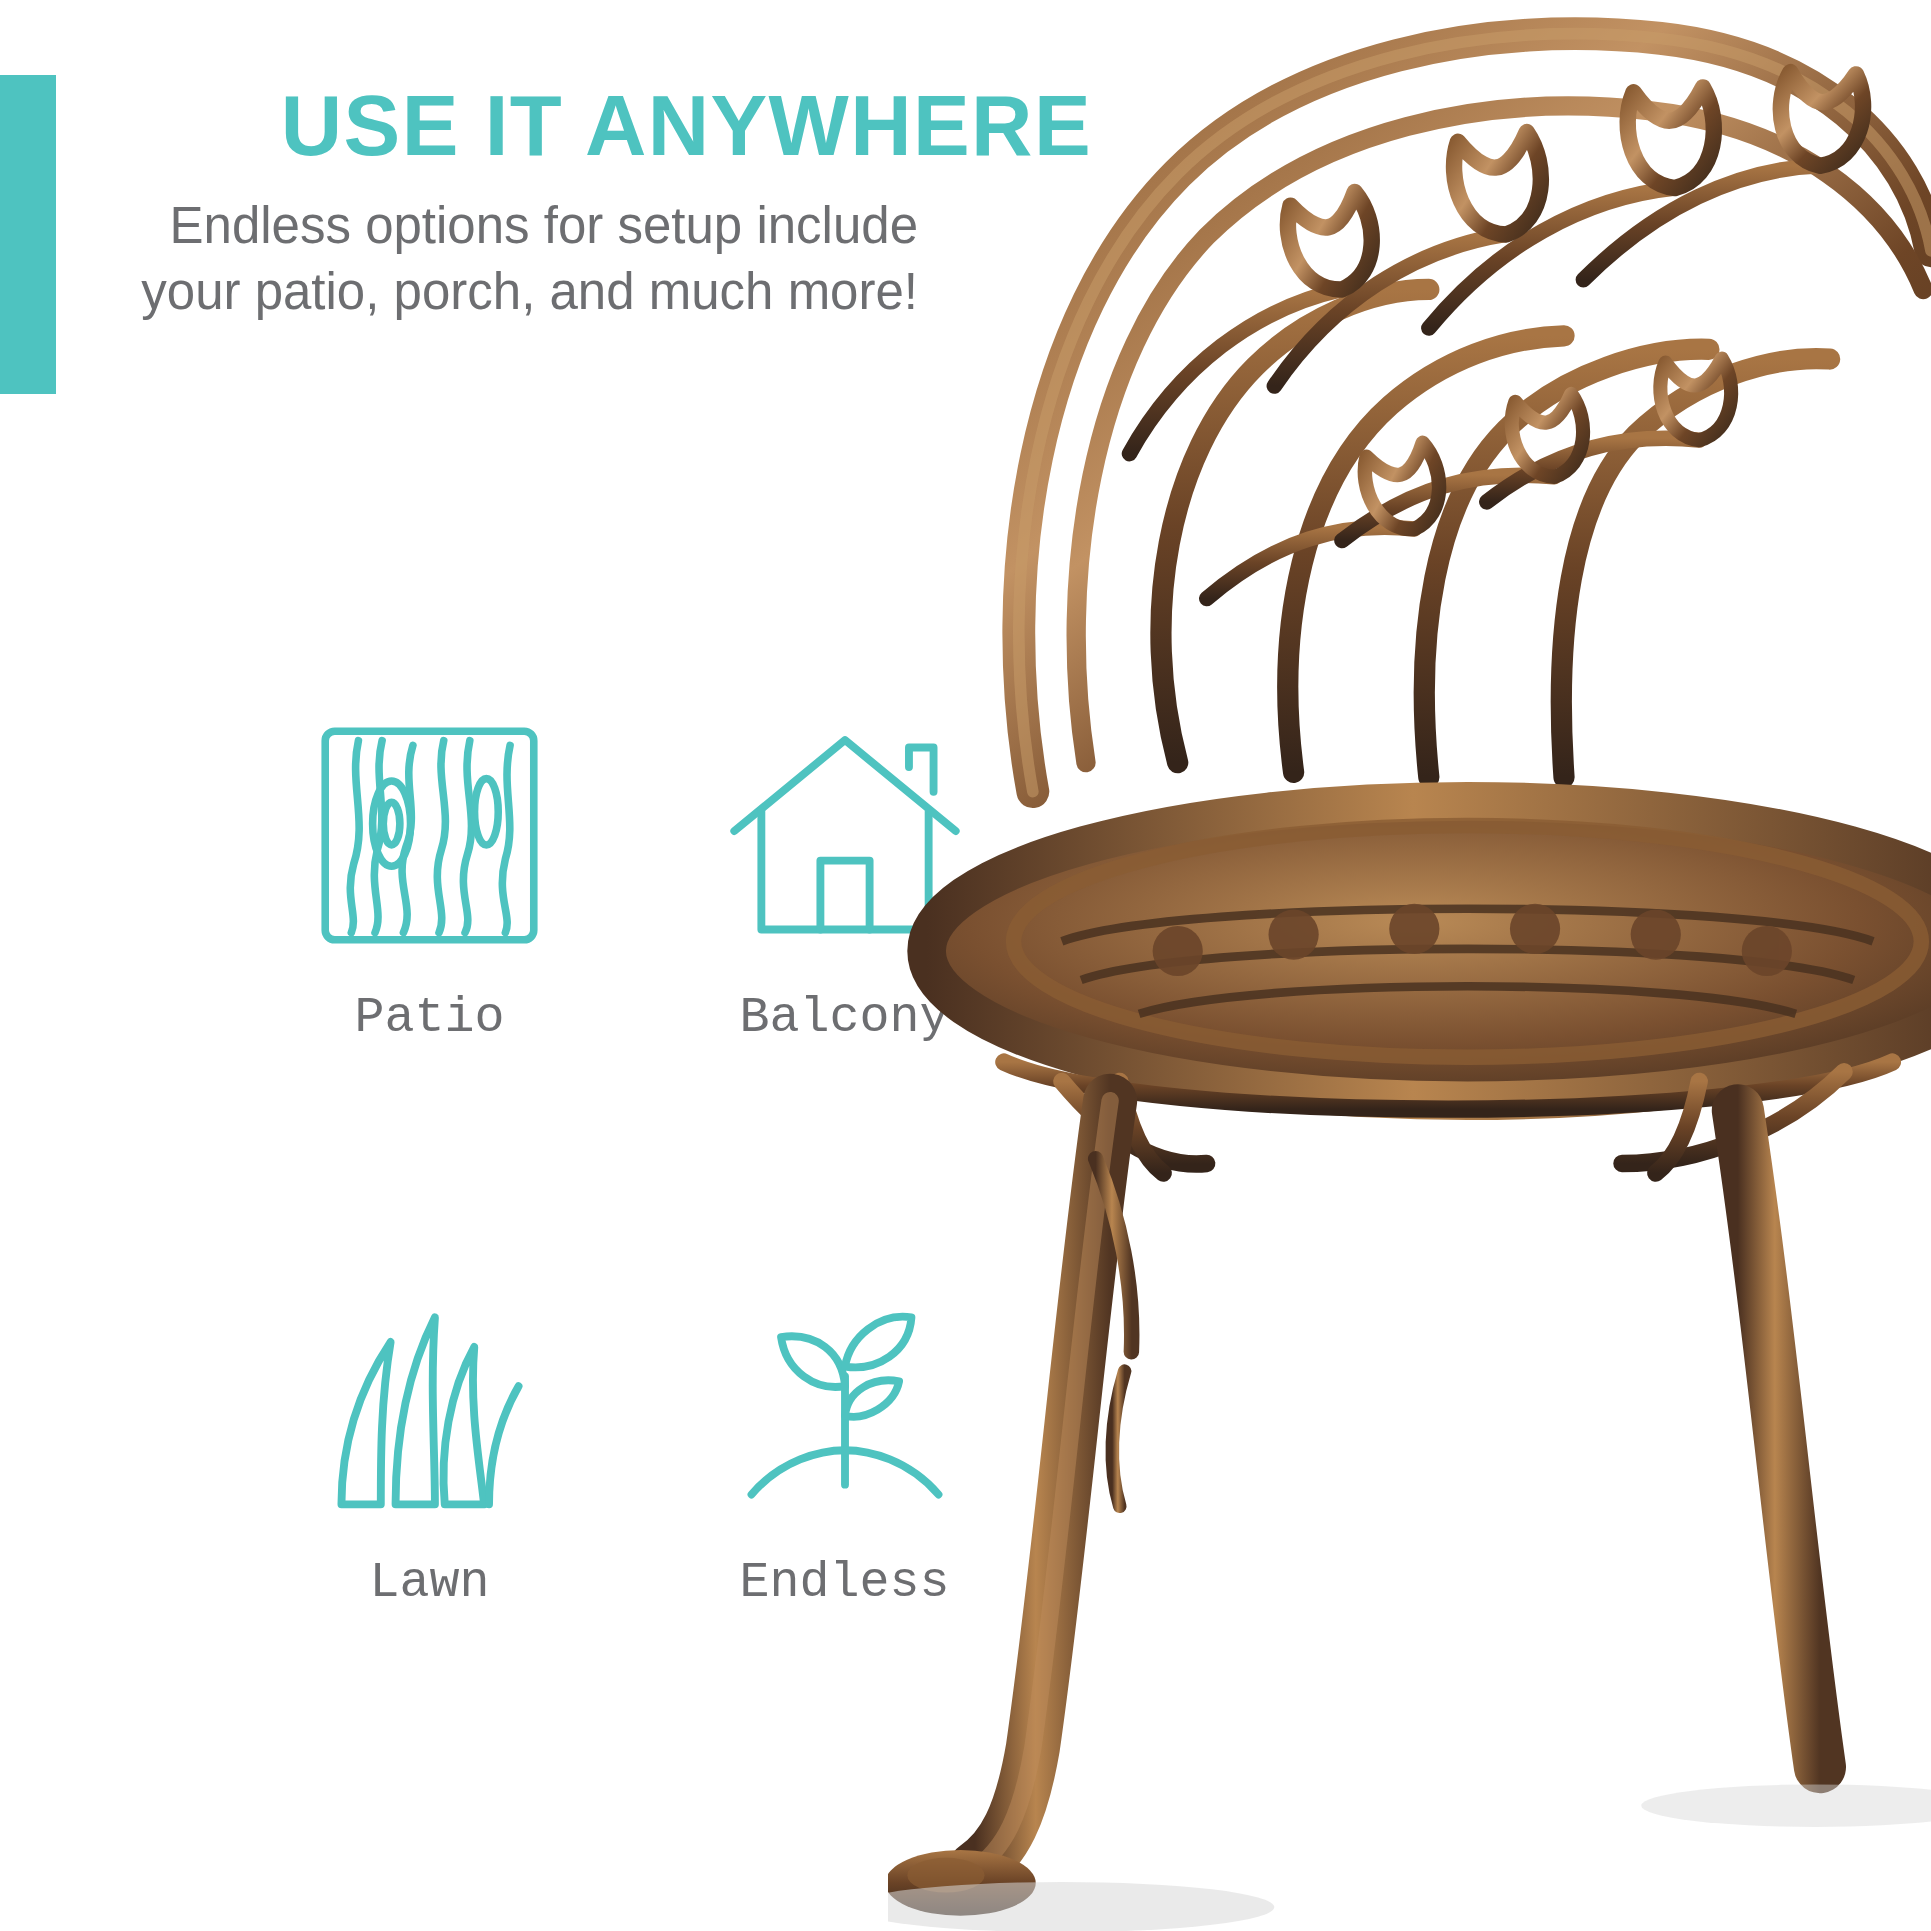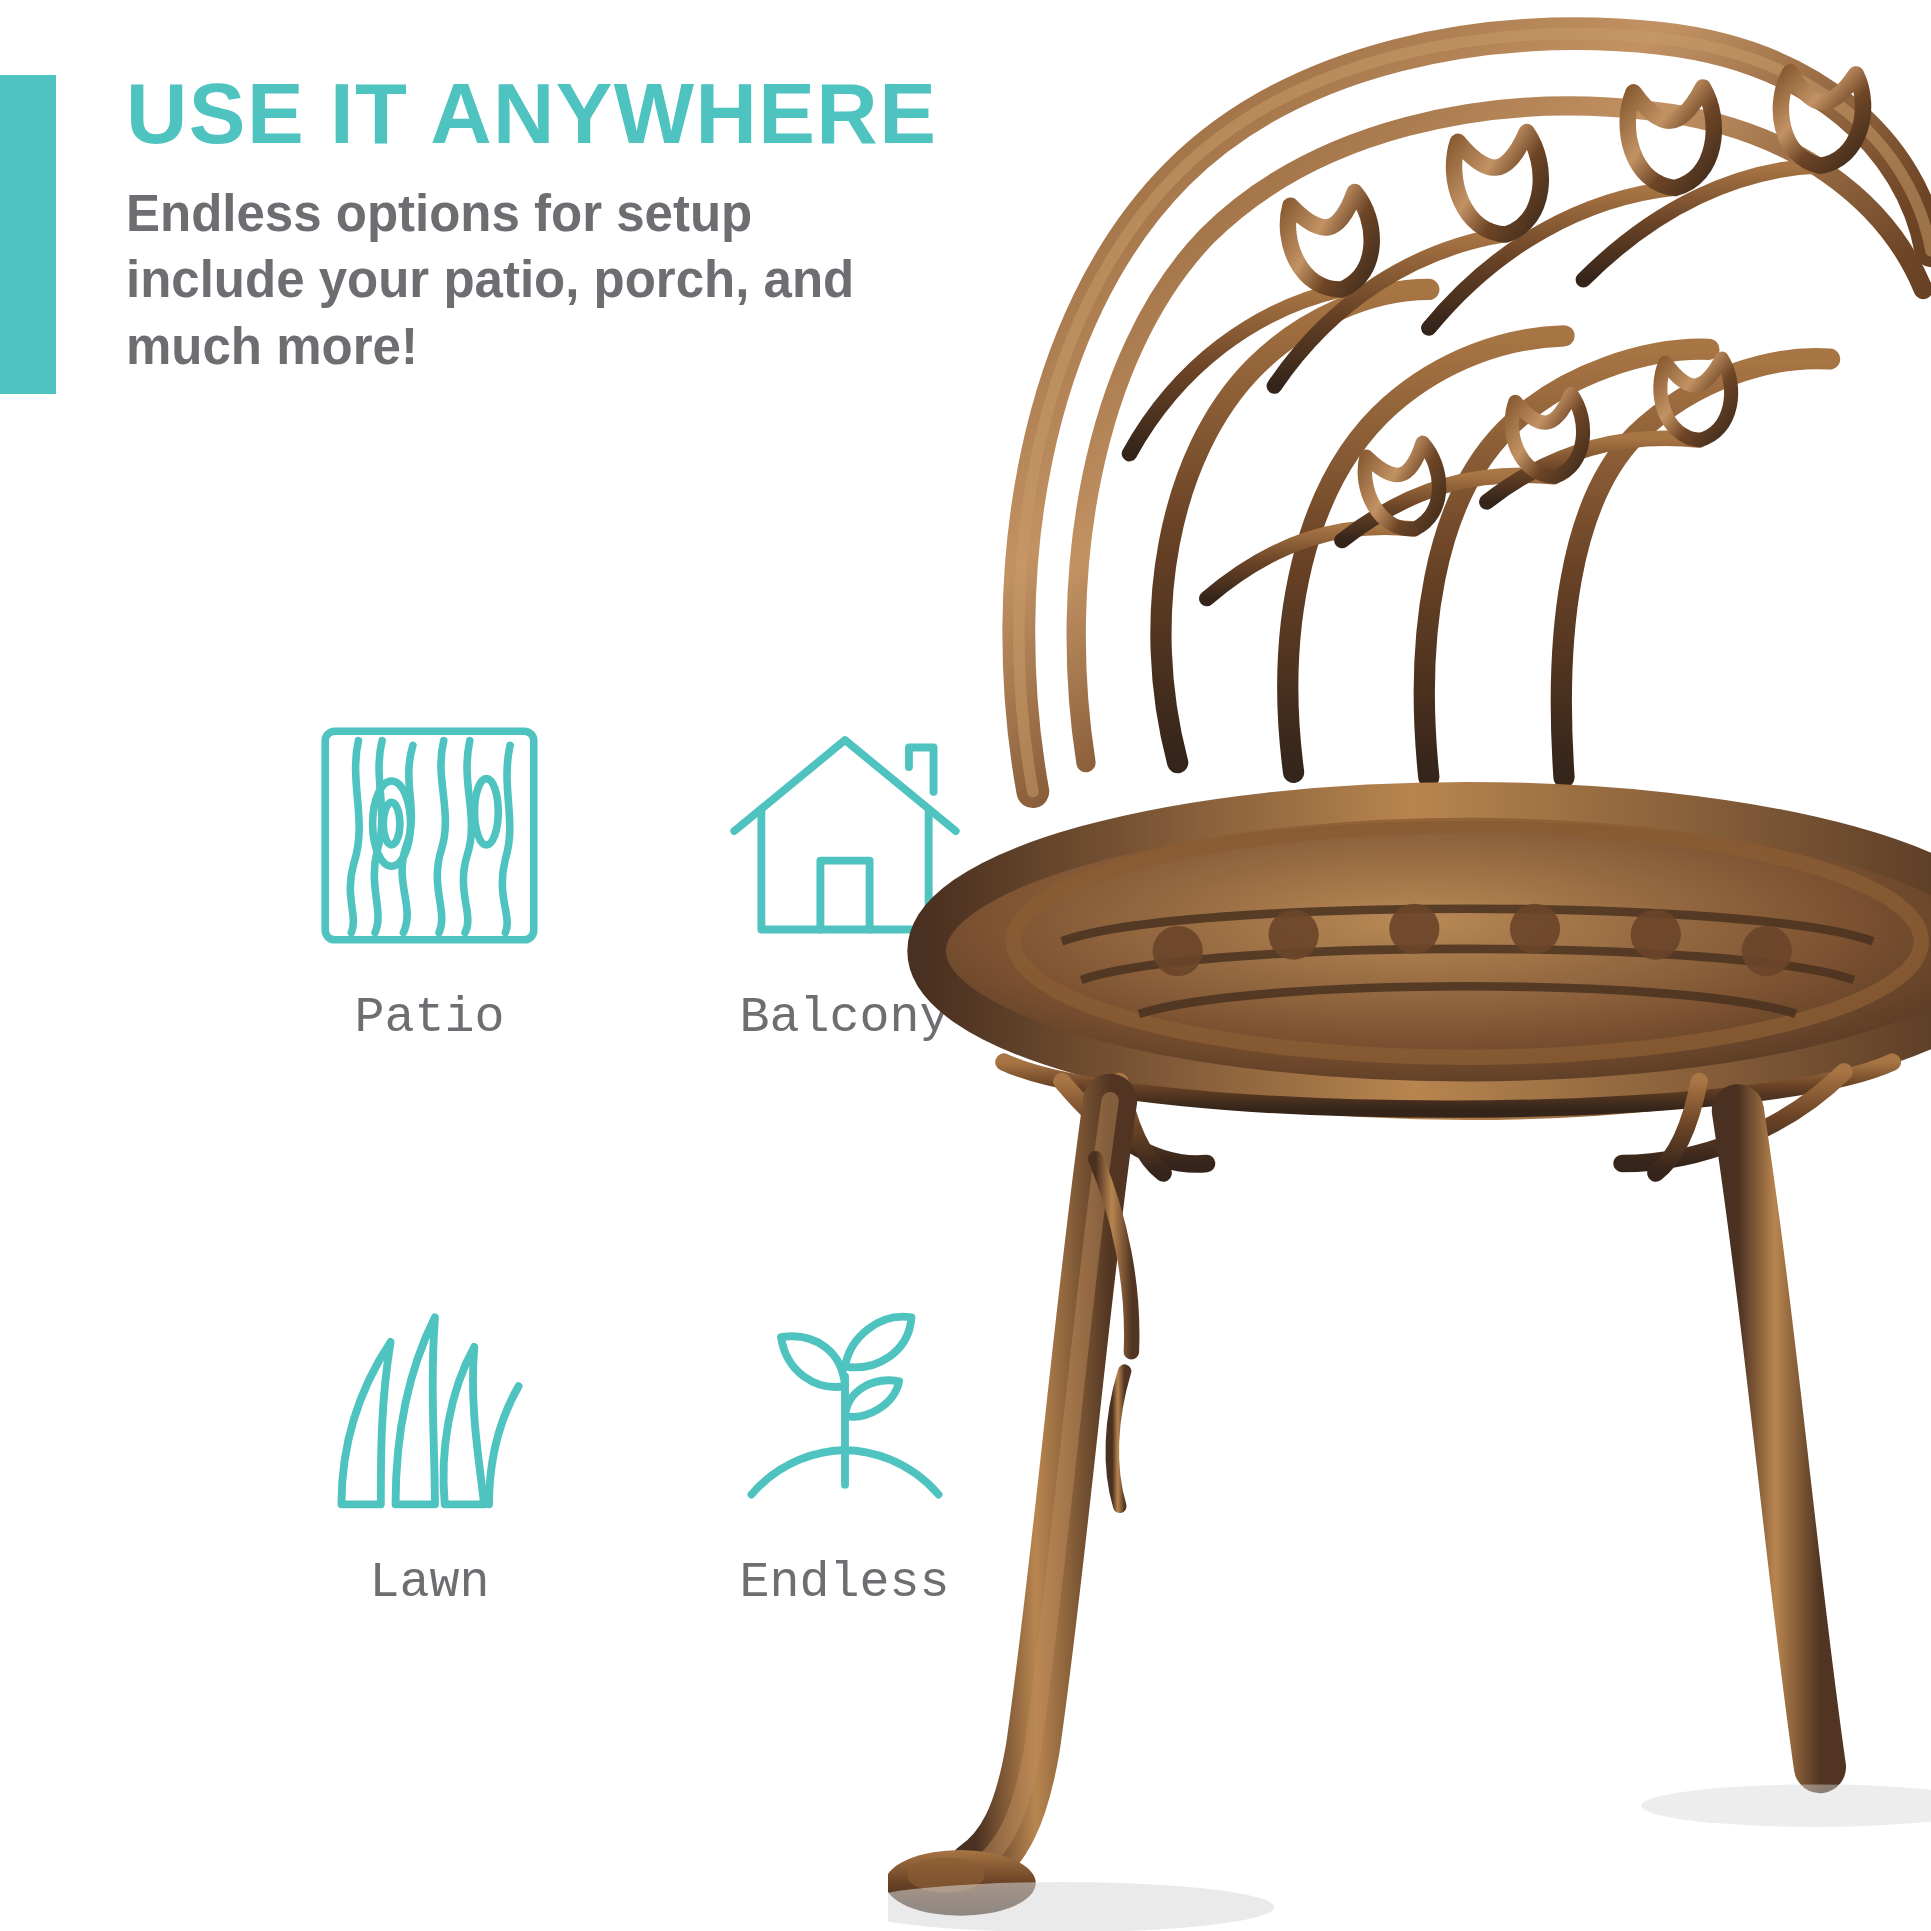--- a/index.html
+++ b/index.html
@@ -22,39 +22,40 @@
     top: 75px;
     width: 56px;
     height: 319px;
     background: #4ec3c0;
   }
 
   
   .headline-block {
     position: absolute;
     left: 126px;
-    top: 71px;
+    top: 83px;
     width: 966px;
+    text-align: right;
   }
   .headline {
     font-size: 85px;
     line-height: 1.0;
     font-weight: bold;
     color: #4ec3c0;
     letter-spacing: 1.4px;
     margin: 0 0 25px 0;
     white-space: nowrap;
   }
   .subhead {
     font-size: 51px;
     line-height: 1.30;
     color: #6d6e71;
     margin: 0;
     max-width: 792px;
-    font-weight: bold;
+    font-weight: normal;
   }
 
   
   .features {
     position: absolute;
     left: 222px;
     top: 705px;
     width: 830px;
   }
   .feature-row {

